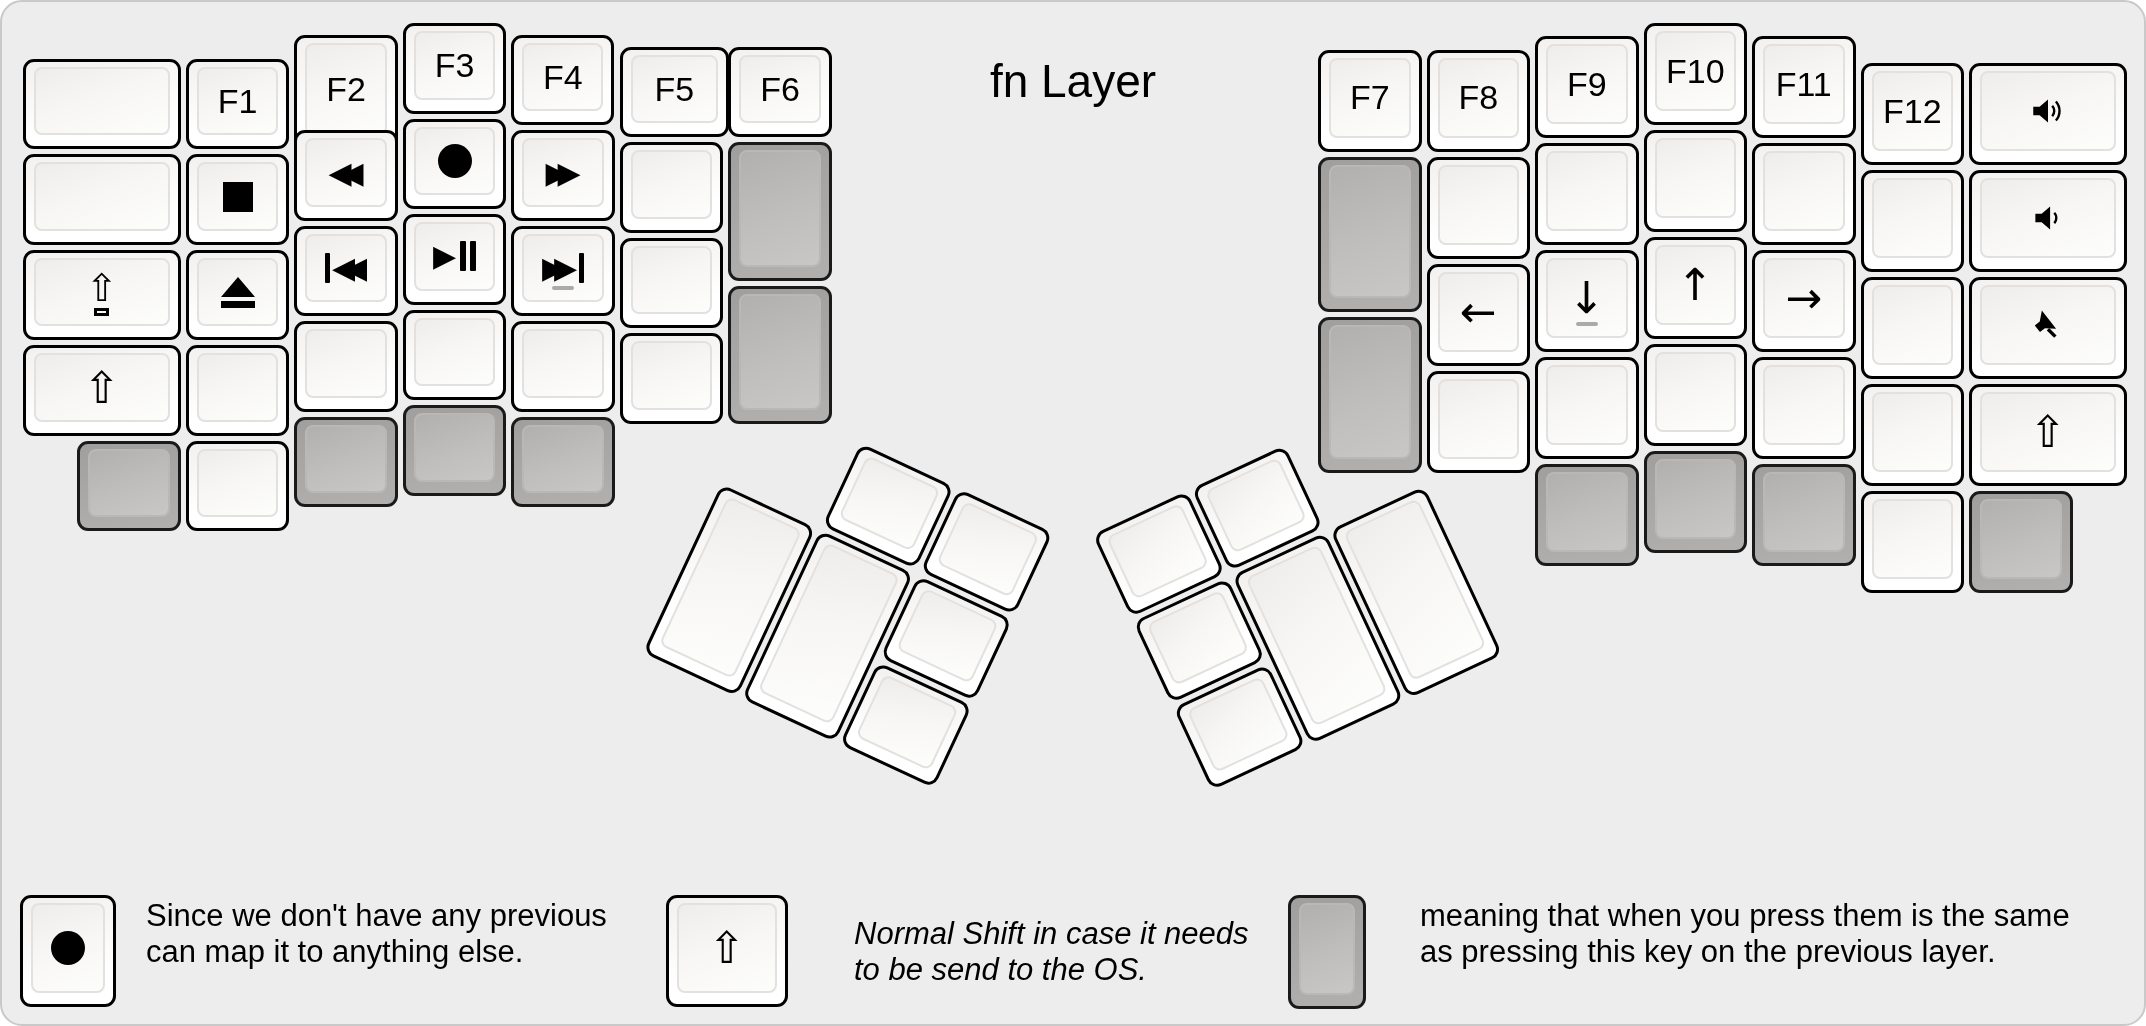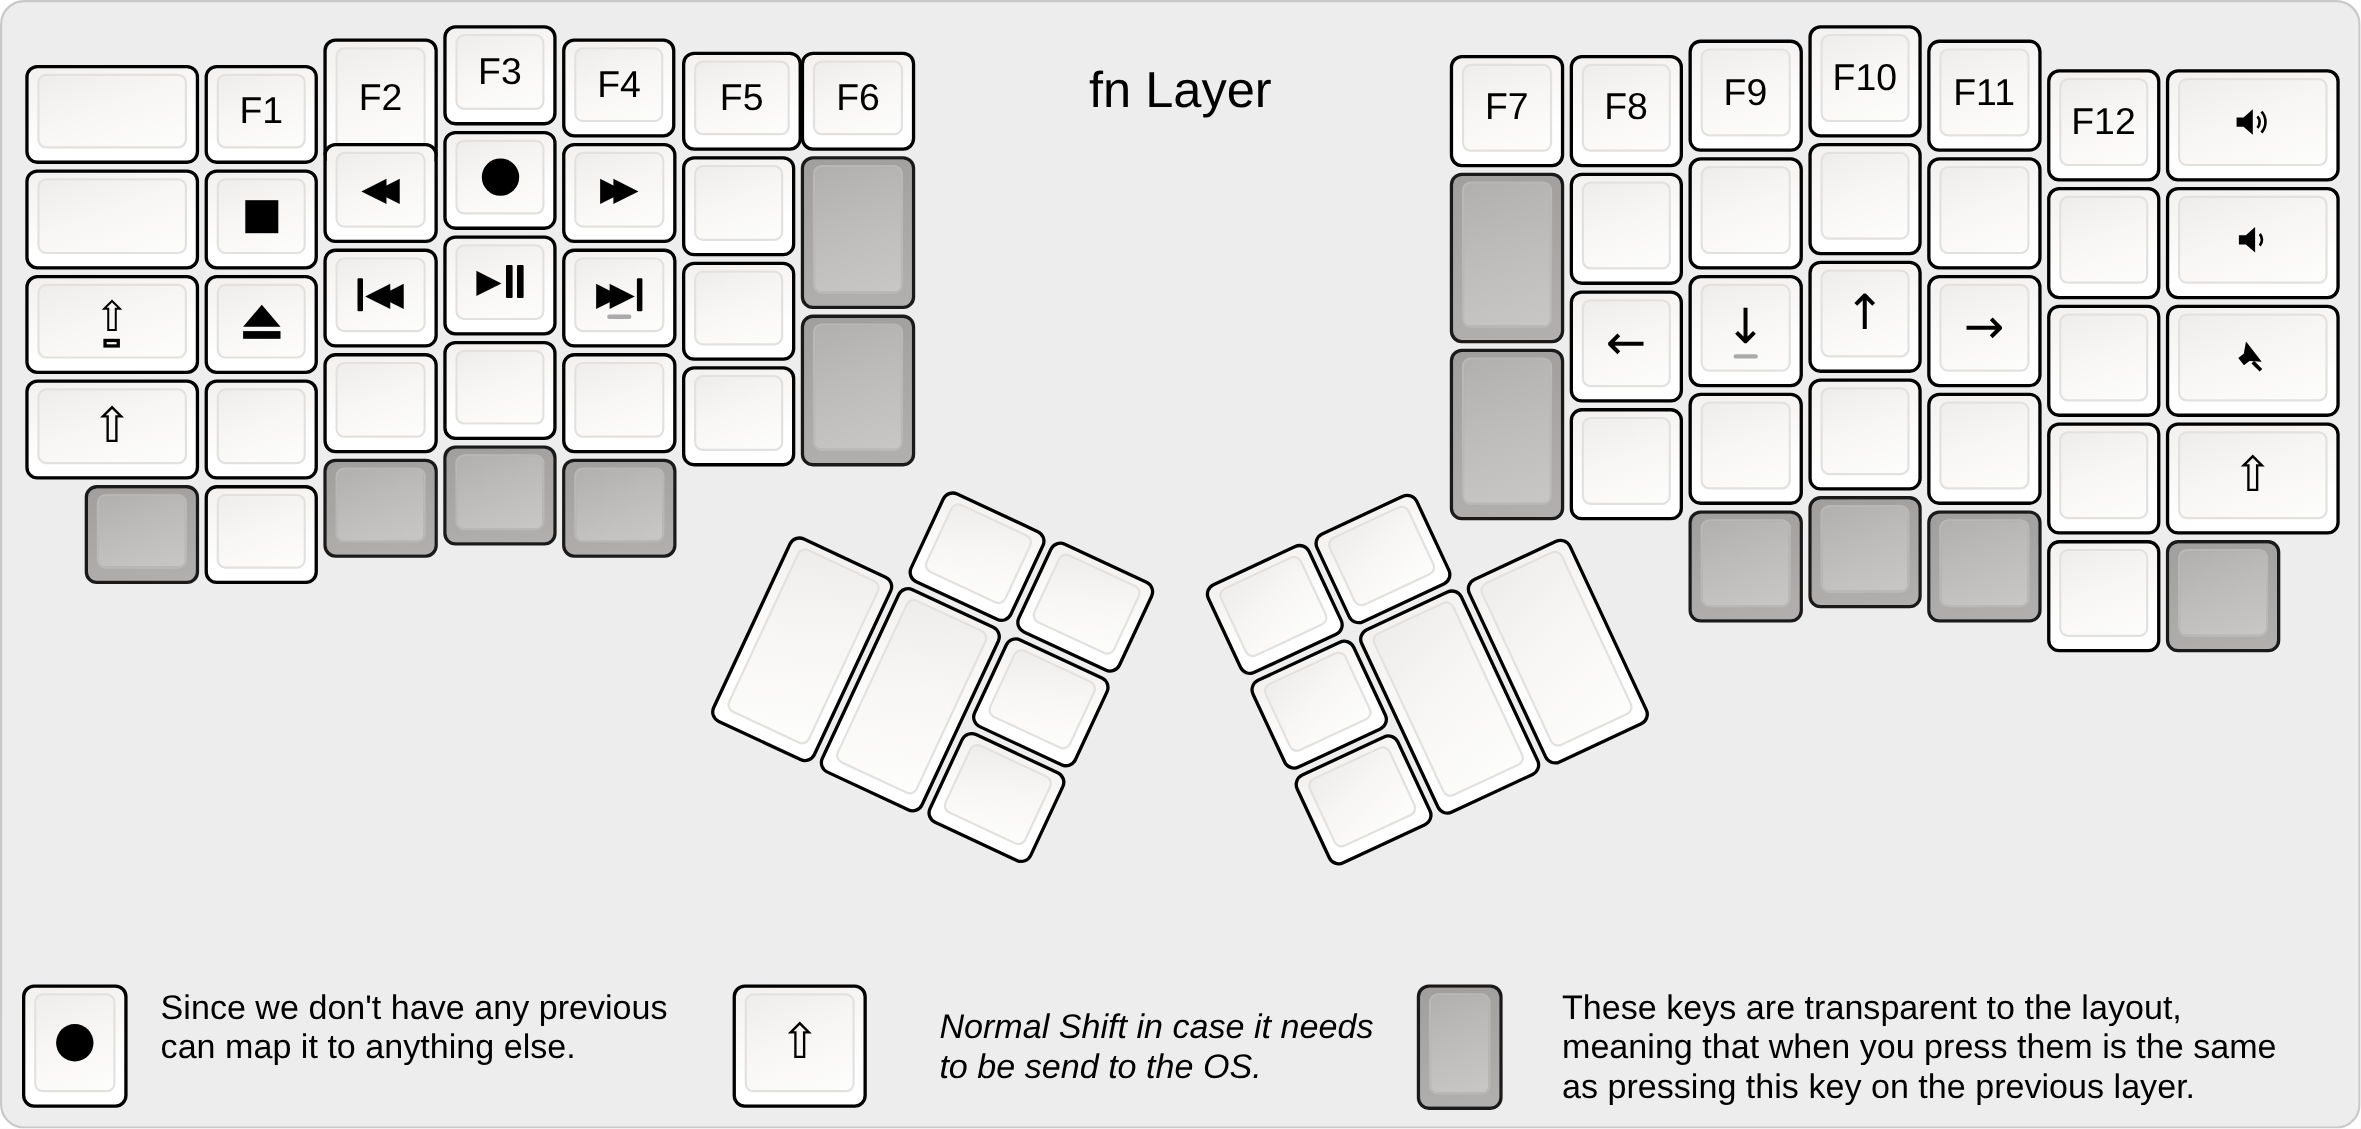--- a/index.html
+++ b/index.html
@@ -419,18 +419,17 @@
         </div>
       </div>
       <div class="legend-text" style="left: 852px; top: 914px; font-style: italic;">
         <div>Normal Shift in case it needs</div>
         <div>to be send to the OS.</div>
       </div>
       <div class="key gray" style="left: 1286px; top: 893px; width: 78px; height: 114px;">
         <div class="ktop"></div>
       </div>
       <div class="legend-text" style="left: 1418px; top: 896px;">
-        <div>These keys are transparent to the layout,</div>
         <div>meaning that when you press them is the same</div>
         <div>as pressing this key on the previous layer.</div>
       </div>
     </div>
 </div>
 
 </body></html>

